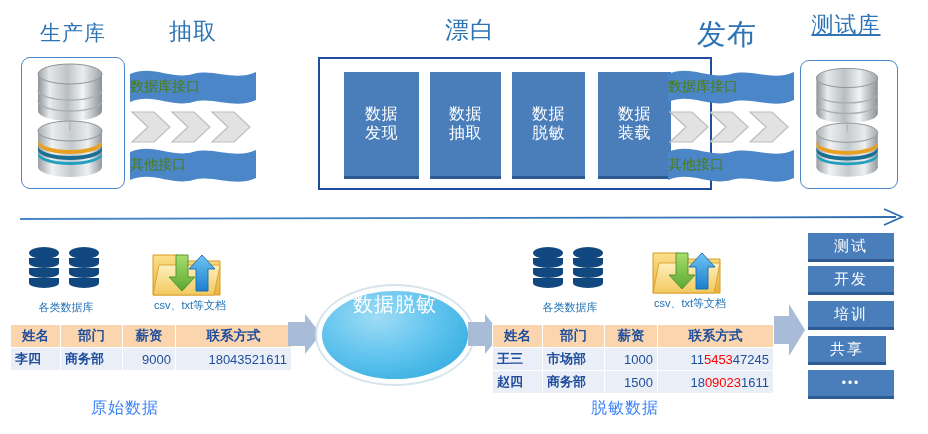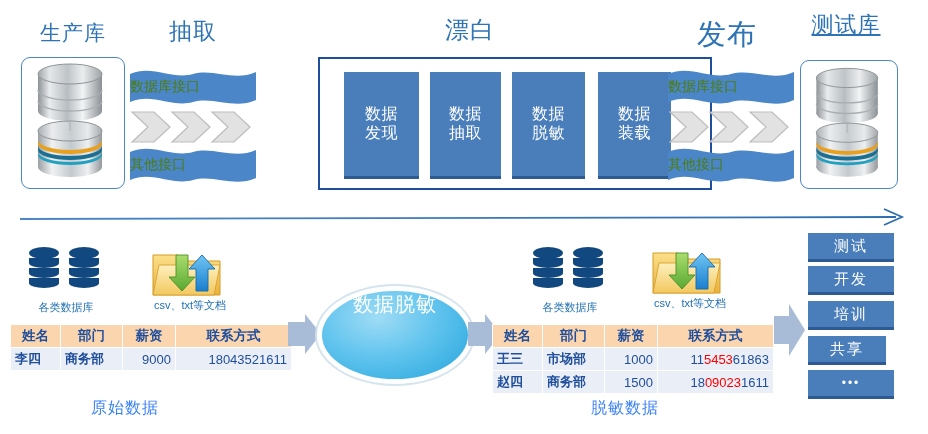--- a/index.html
+++ b/index.html
@@ -359,21 +359,21 @@
     <th>部门</th>
     <th>薪资</th>
     <th>联系方式</th>
   </tr>
     </thead>
   <tbody>
     <tr>
       <td class="red">王三</td>
       <td>市场部</td>
       <td class="num red">1000</td>
-      <td class="num"><span>11</span><span class="red">5453</span><span>61863</span></td>
+      <td class="num"><span>11</span><span class="red">5453</span><span>47245</span></td>
     </tr>
     <tr>
       <td class="red">赵四</td>
       <td>商务部</td>
       <td class="num red">1500</td>
       <td class="num"><span>18</span><span class="red">09023</span><span>1611</span></td>
     </tr>
   </tbody>
 </table>
 

